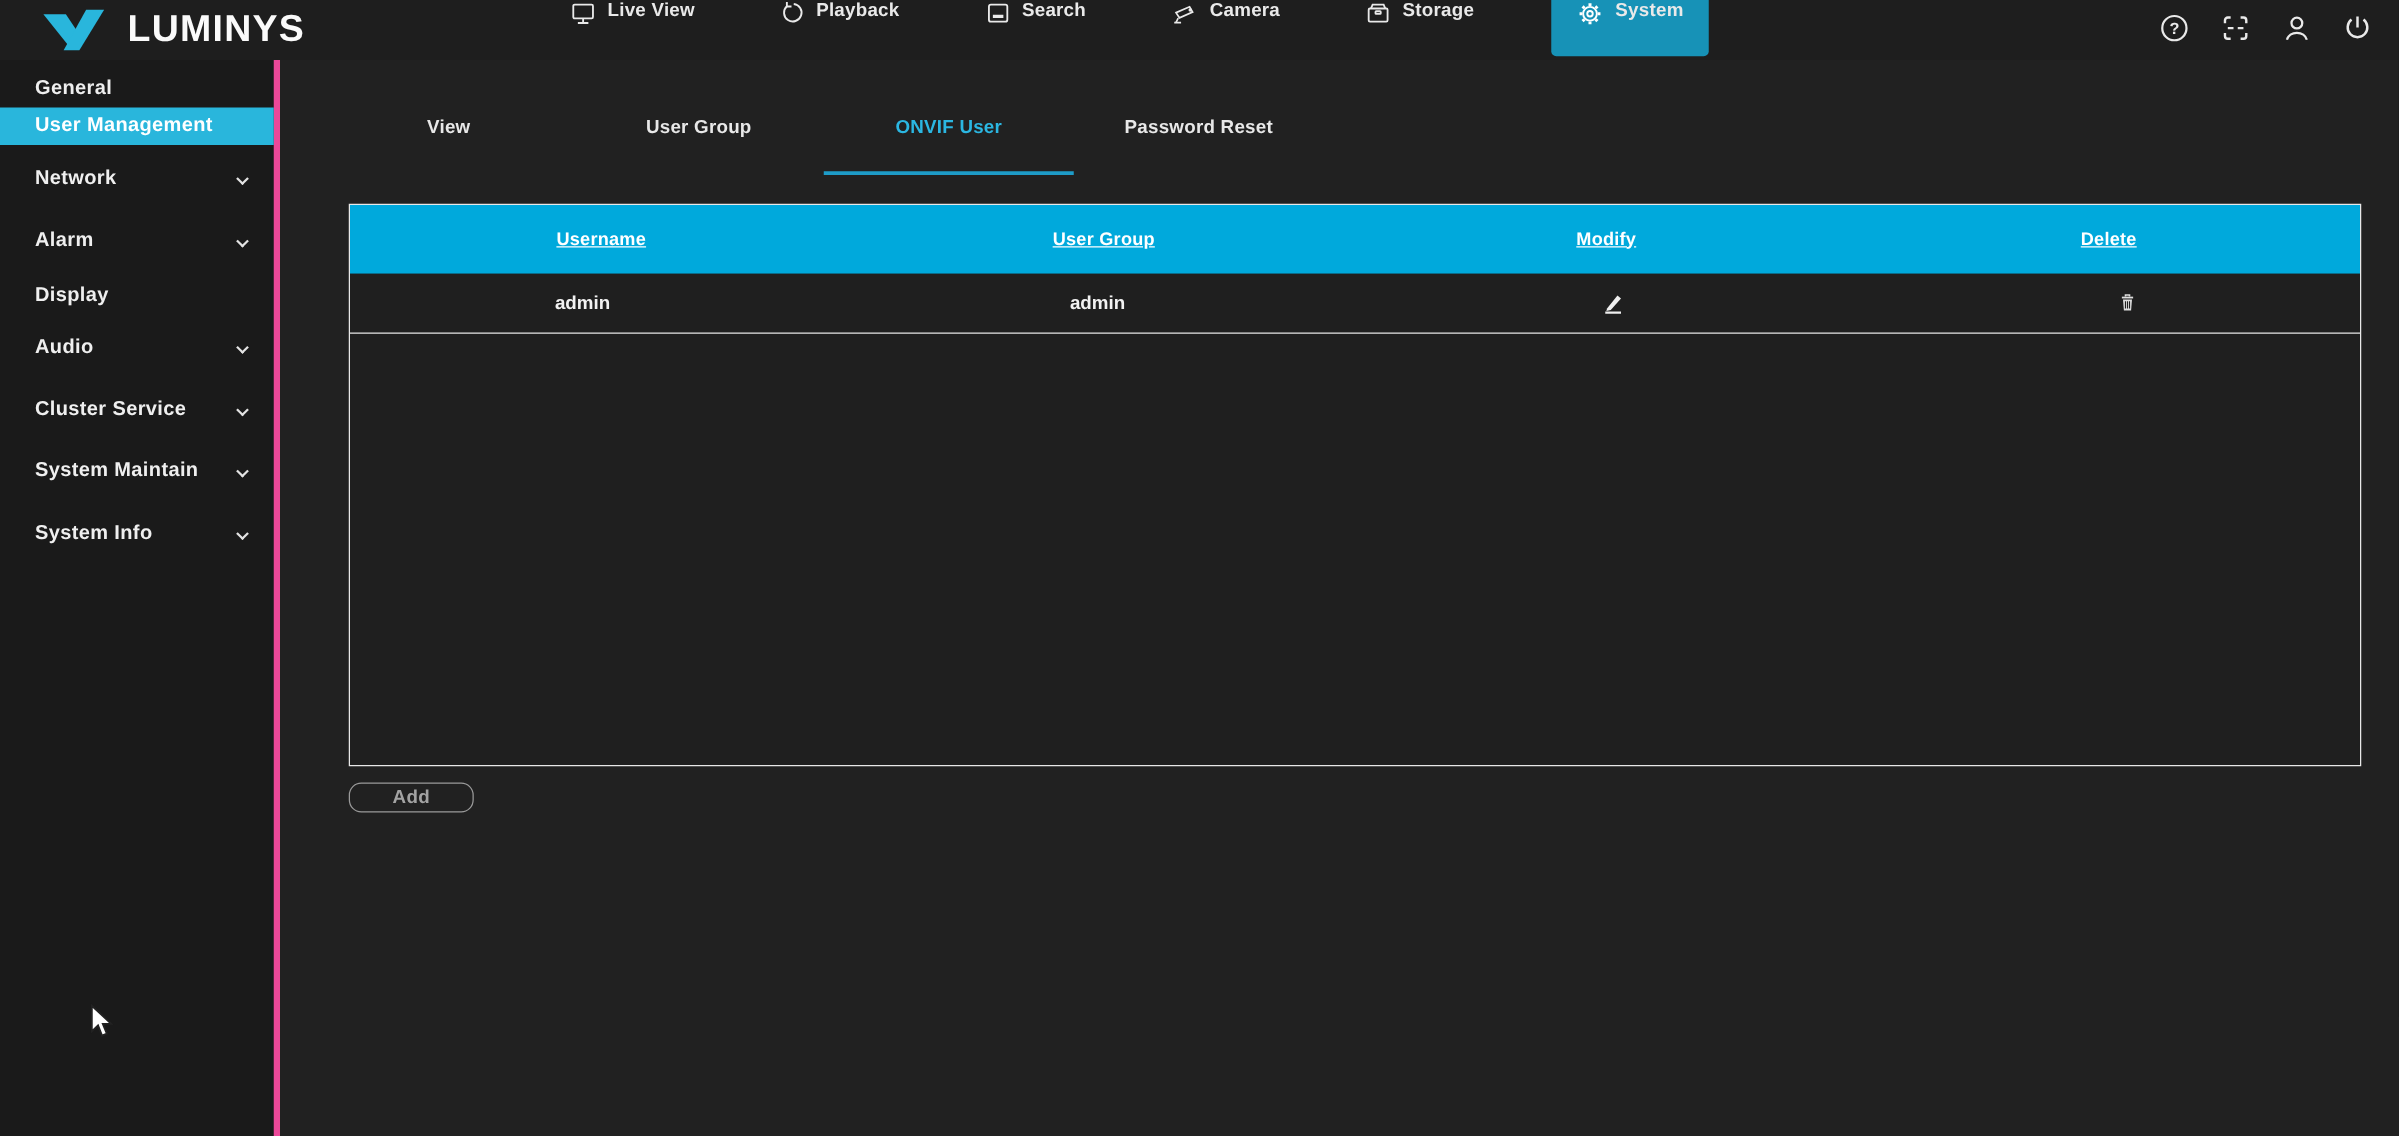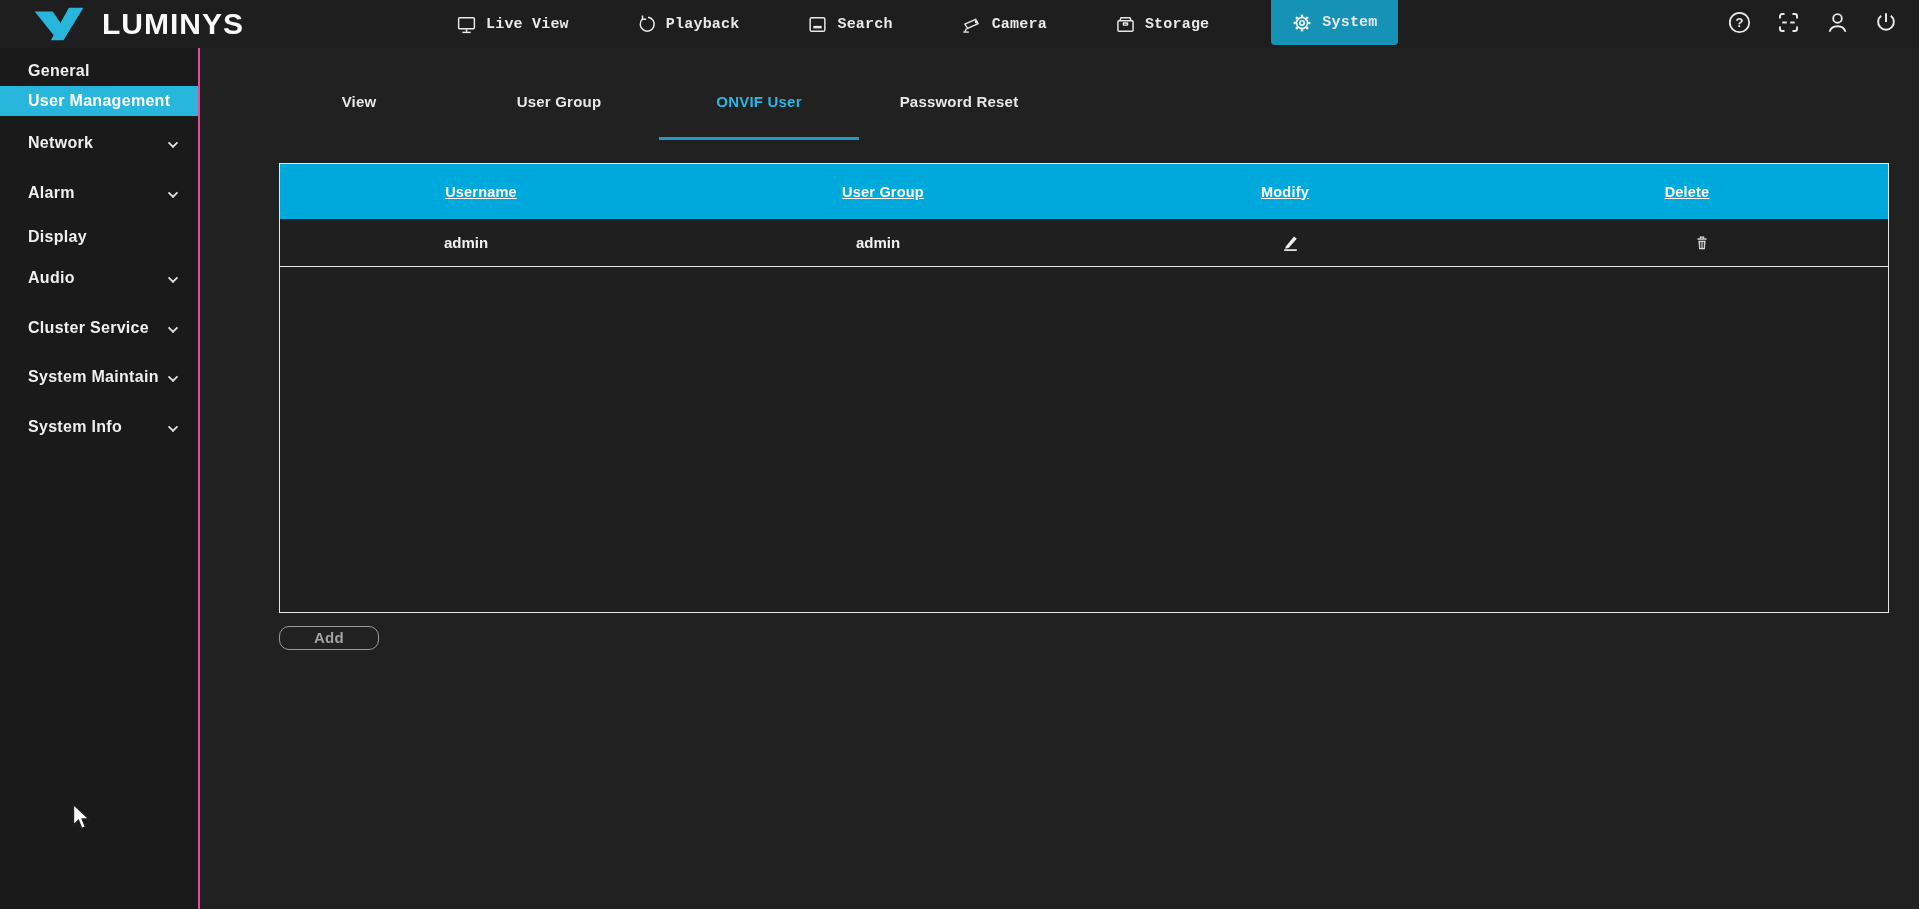--- a/index.html
+++ b/index.html
@@ -5,29 +5,29 @@
   * { margin:0; padding:0; box-sizing:border-box; }
   html,body { width:1919px; height:909px; background:#161616; }
   body { font-family:"Liberation Sans","DejaVu Sans",sans-serif; color:#ececec; overflow:hidden; }
   #app { position:relative; width:1919px; height:909px; background:#212121; overflow:hidden; }
 
   
   .topbar { position:absolute; top:0; left:0; width:1919px; height:48px; background:#1e1e1e; display:flex; align-items:center; }
   .logo { position:absolute; left:28px; top:6px; display:flex; align-items:center; gap:12px; }
   .logo-name { font-size:30px; font-weight:bold; letter-spacing:1px; color:#fafafa; }
   .mainnav { position:absolute; left:450px; top:0; height:48px; display:flex; align-items:center; gap:56px; }
-  .nav-item { display:flex; align-items:center; gap:9px; height:48px; padding:0 6px; cursor:pointer;font-family:Liberation Mono, monospace; }
+  .nav-item { display:flex; align-items:flex-start; gap:9px; height:48px; padding:0 6px; cursor:pointer; }
   .nav-item .nav-label { font-size:15px; font-weight:600; color:#e9e9e9; letter-spacing:.2px; }
   .nav-item.active { background:#1792b7; height:45px; border-radius:0 0 4px 4px; padding:0 20px; align-self:flex-start; }
   .nav-item svg { display:block; }
   .topbar-right { position:absolute; right:20px; top:0; height:44px; display:flex; align-items:center; gap:23px; }
   .tb-icon { width:26px; height:26px; display:flex; align-items:center; justify-content:center; cursor:pointer; }
 
   
-  .sidebar { position:absolute; top:48px; left:0; width:200px; height:861px; background:#1a1a1a; border-right:2px solid #ec4899; padding-top:4px; }
+  .sidebar { position:absolute; top:48px; left:0; width:224px; height:861px; background:#1a1a1a; border-right:5px solid #ec4899; padding-top:4px; }
   .side-item { position:relative; height:30px; display:flex; align-items:center; padding-left:28px; cursor:pointer; }
   .side-item .side-label { font-size:16px; font-weight:600; letter-spacing:.3px; color:#efefef; }
   .side-item.active { background:#29b6dc; }
   .side-item.active .side-label { color:#ffffff; }
   .chev { position:absolute; right:21px; top:11px; width:8px; height:8px; border-right:2px solid #e3e3e3; border-bottom:2px solid #e3e3e3; transform:rotate(45deg) scale(.9); }
 
   
   .content { position:absolute; top:48px; left:240px; width:1679px; height:861px; background:#212121; }
   .tabs { display:flex; height:92px; padding-top:18px; margin-left:19px; }
   .tab { width:200px; display:flex; align-items:center; justify-content:center; font-size:15px; font-weight:600; letter-spacing:.2px; color:#e8e8e8; cursor:pointer; border-bottom:3px solid transparent; }

